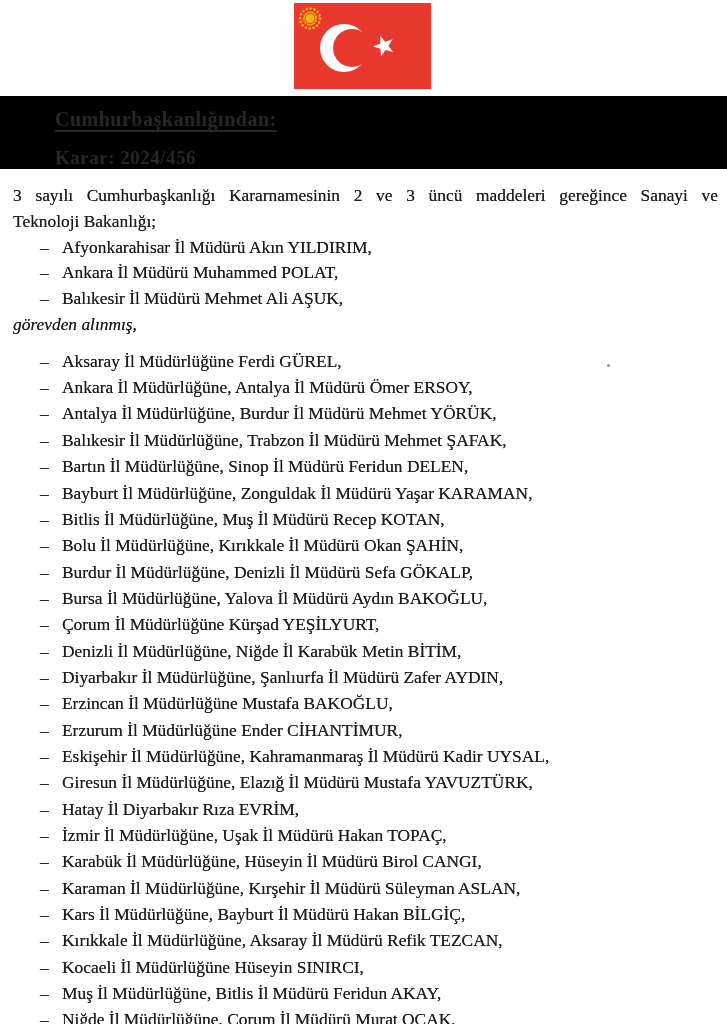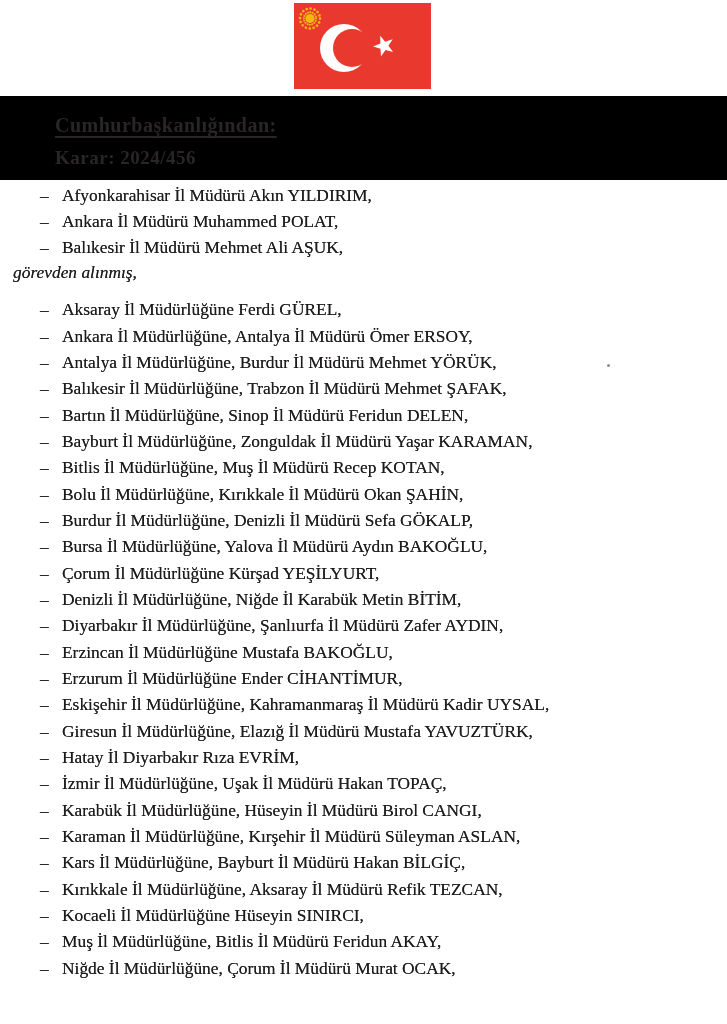--- a/index.html
+++ b/index.html
@@ -25,42 +25,42 @@
     height: 86px;
     display: block;
   }
 
   
   .banner {
     position: absolute;
     left: 0;
     top: 96px;
     width: 727px;
-    height: 84px;
+    height: 73px;
     background: var(--banner-bg, #000000);
     box-sizing: border-box;
-    padding: 16px 0 0 55px;
+    padding: 10px 0 0 55px;
   }
   .banner-title {
     color: var(--banner-text, #2a2527);
     font-size: 20px;
     font-weight: bold;
     letter-spacing: 0.5px;
     text-decoration: underline;
     text-underline-offset: 4px;
     text-decoration-thickness: 2px;
     line-height: 26px;
   }
   .banner-decision {
     color: var(--banner-text, #2a2527);
     font-size: 19px;
     font-weight: bold;
     letter-spacing: 0.5px;
     line-height: 26px;
-    margin-top: 7px;
+    margin-top: 13px;
   }
 
   
   .content {
     position: absolute;
     left: 13px;
     top: 183px;
     width: 705px;
     font-size: 17.4px;
     line-height: 25.8px;
@@ -118,20 +118,24 @@
     <path d="M86.2,32.7 L91.2,38.8 L98.7,36.2 L94.4,42.8 L99.1,49.1 L91.5,47.1 L87.0,53.6 L86.5,45.7 L79.0,43.4 L86.4,40.5 Z" fill="var(--flag-white, #ffffff)"></path>
   </svg>
 
   <div class="banner">
     <div class="banner-title">Cumhurbaşkanlığından:</div>
     <div class="banner-decision">Karar: 2024/456</div>
   </div>
 
   <div class="content">
 
+    <div class="para">
+      <div class="jline">3 sayılı Cumhurbaşkanlığı Kararnamesinin 2 ve 3 üncü maddeleri gereğince Sanayi ve</div>
+      <div>Teknoloji Bakanlığı;</div>
+    </div>
 
     <div class="list">
         <div class="li">
         <span class="dash">–</span>
         <span class="txt">Afyonkarahisar İl Müdürü Akın YILDIRIM,</span>
       </div>
         <div class="li">
         <span class="dash">–</span>
         <span class="txt">Ankara İl Müdürü Muhammed POLAT,</span>
       </div>

